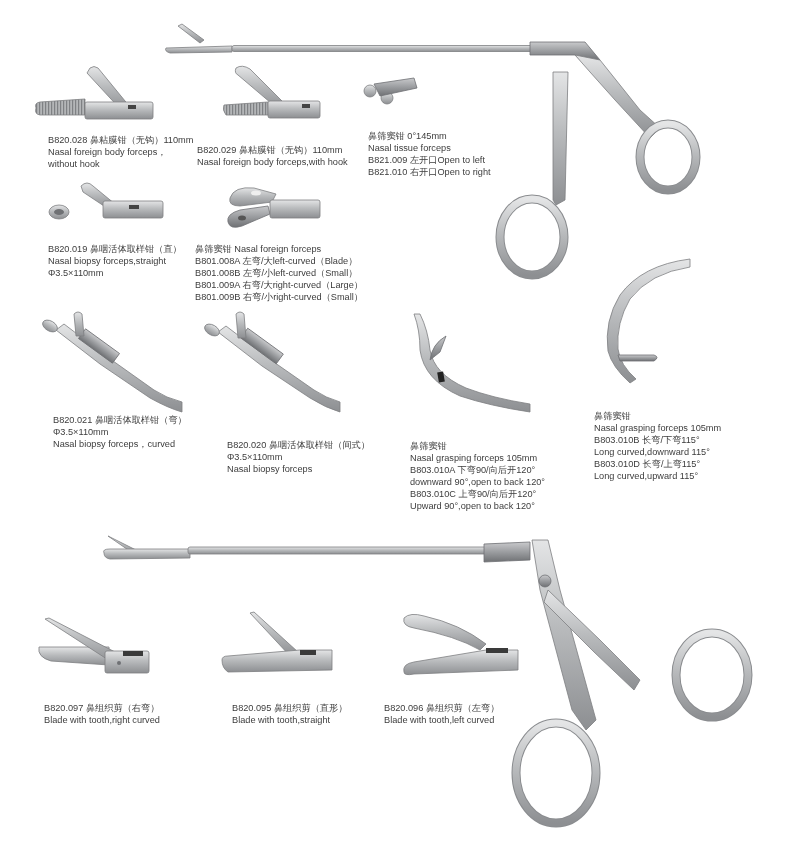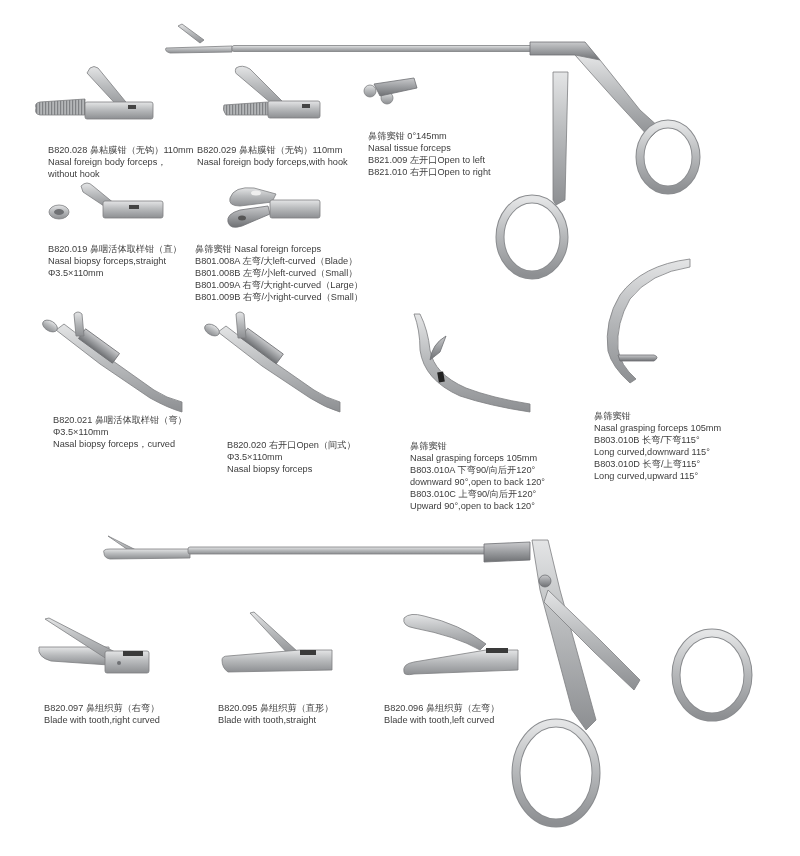--- a/index.html
+++ b/index.html
@@ -148,21 +148,21 @@
   <path class="steel" d="M2 50 Q2 46 8 46 L80 40 L112 40 L112 60 L8 62 Q2 58 2 50 Z"></path>
   <rect x="80" y="40" width="16" height="5" fill="#3a3a3a"></rect>
 </svg>
 
 <svg width="120" height="70" style="left:400px;top:610px">
   <path class="steel" d="M4 8 Q10 2 24 6 Q60 14 86 34 L80 40 Q56 26 14 18 Q2 16 4 8 Z"></path>
   <path class="steel" d="M4 62 Q2 54 14 52 Q50 46 86 40 L118 40 L118 60 L14 64 Q4 66 4 62 Z"></path>
   <rect x="86" y="38" width="22" height="5" fill="#3a3a3a"></rect>
 </svg>
 
-<div class="lbl" style="left:48px;top:144px">
+<div class="lbl" style="left:48px;top:134px">
   <div>B820.028  鼻粘膜钳（无钩）110mm</div>
   <div>Nasal foreign body forceps，</div>
   <div>without hook</div>
 </div>
 
 <div class="lbl" style="left:197px;top:144px">
   <div>B820.029  鼻粘膜钳（无钩）110mm</div>
   <div>Nasal foreign body forceps,with hook</div>
 </div>
 
@@ -187,21 +187,21 @@
   <div>B801.009B  右弯/小right-curved（Small）</div>
 </div>
 
 <div class="lbl" style="left:53px;top:414px">
   <div>B820.021  鼻咽活体取样钳（弯）</div>
   <div>Φ3.5×110mm</div>
   <div>Nasal biopsy forceps，curved</div>
 </div>
 
 <div class="lbl" style="left:227px;top:439px">
-  <div>B820.020  右开口Open（间式）</div>
+  <div>B820.020  鼻咽活体取样钳（间式）</div>
   <div>Φ3.5×110mm</div>
   <div>Nasal biopsy forceps</div>
 </div>
 
 <div class="lbl" style="left:410px;top:440px">
   <div>鼻筛窦钳</div>
   <div>Nasal grasping forceps 105mm</div>
   <div>B803.010A  下弯90/向后开120°</div>
   <div>downward 90°,open to back 120°</div>
   <div>B803.010C  上弯90/向后开120°</div>
@@ -215,21 +215,21 @@
   <div>Long curved,downward 115°</div>
   <div>B803.010D  长弯/上弯115°</div>
   <div>Long curved,upward 115°</div>
 </div>
 
 <div class="lbl" style="left:44px;top:702px">
   <div>B820.097  鼻组织剪（右弯）</div>
   <div>Blade with tooth,right curved</div>
 </div>
 
-<div class="lbl" style="left:218px;top:702px">
+<div class="lbl" style="left:232px;top:702px">
   <div>B820.095  鼻组织剪（直形）</div>
   <div>Blade with tooth,straight</div>
 </div>
 
 <div class="lbl" style="left:384px;top:702px">
   <div>B820.096  鼻组织剪（左弯）</div>
   <div>Blade with tooth,left curved</div>
 </div>
 
 </body></html>

